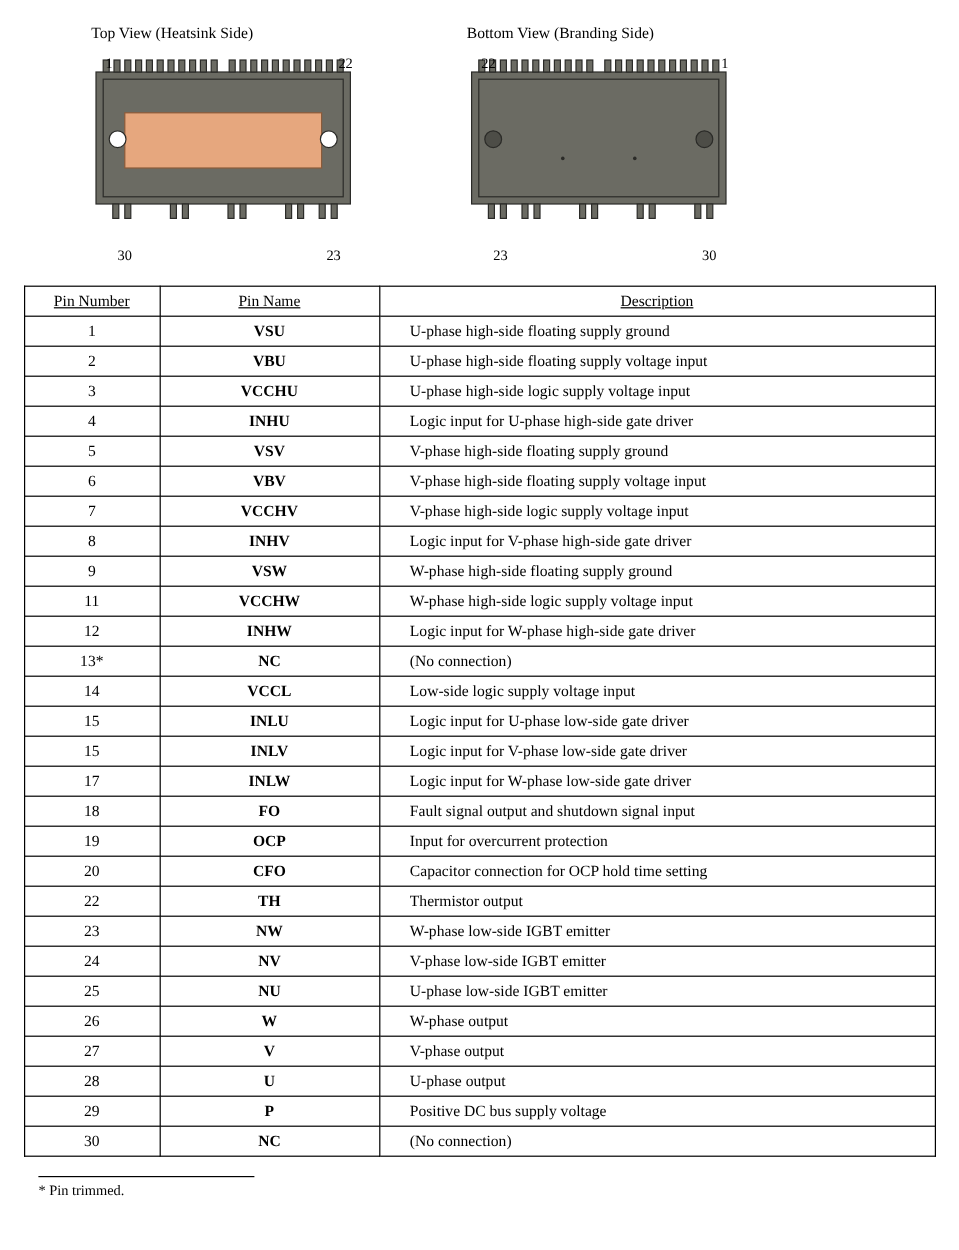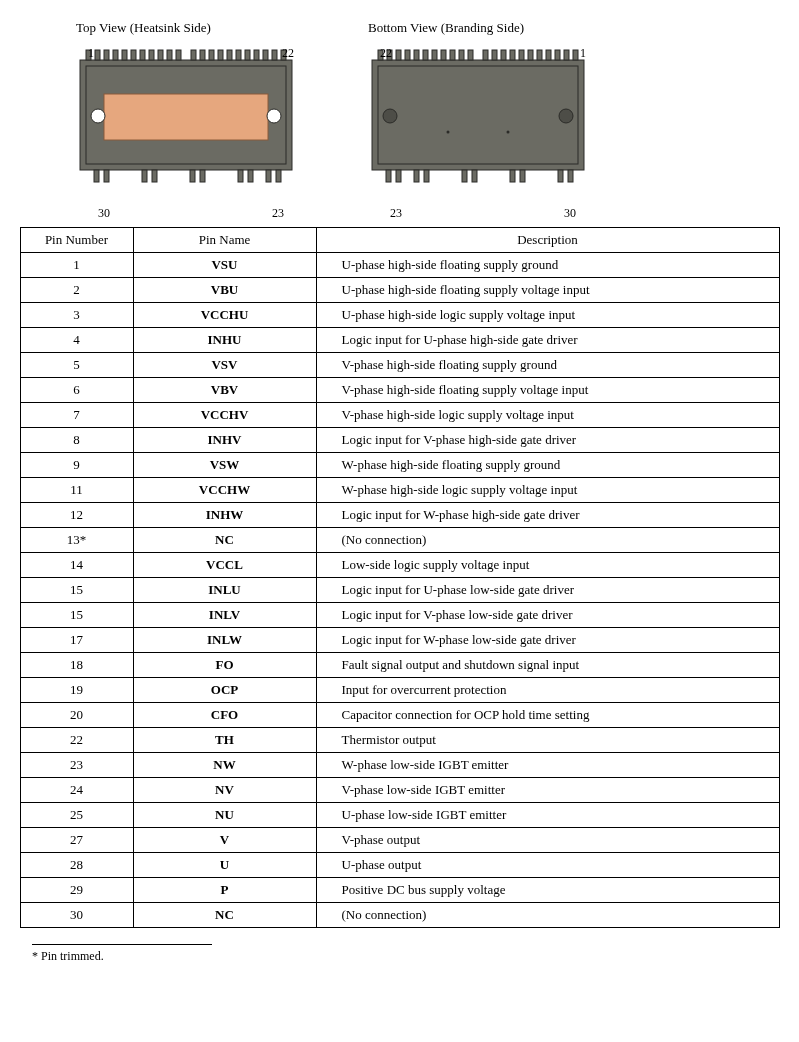--- a/index.html
+++ b/index.html
@@ -7,23 +7,23 @@
     font-size: 13px;
     color: #000;
     margin: 0;
     padding: 20px 16px;
     width: 799px;
     box-sizing: border-box;
     background: #fff;
   }
   .views-row {
     display: flex;
-    gap: 62px;
+    gap: 83px;
     margin-left: 60px;
-    margin-bottom: 6px;
+    margin-bottom: 17px;
   }
   .view-col { width: 230px; }
   .view-title {
     font-size: 13px;
     margin-bottom: 10px;
   }
   .pkg-wrap { position: relative; height: 175px; }
   .pin-label {
     position: absolute;
     font-size: 12px;
@@ -37,20 +37,21 @@
   }
   table.pins th, table.pins td {
     border: 1px solid #000;
     padding: 2px 6px;
     height: 20px;
     vertical-align: middle;
   }
   table.pins th {
     font-weight: normal;
     text-align: center;
+    text-decoration: underline;
   }
   table.pins td.c1 { width: 100px; text-align: center; }
   table.pins td.c2 { width: 170px; text-align: center; font-weight: bold; }
   table.pins td.c3 { text-align: left; padding-left: 25px; }
   hr.note-rule {
     width: 180px;
     margin: 16px 0 4px 16px;
     border: none;
     border-top: 1px solid #000;
   }
@@ -308,20 +309,25 @@
         <td class="c1">24</td>
         <td class="c2">NV</td>
         <td class="c3">V-phase low-side IGBT emitter</td>
       </tr>
       <tr>
         <td class="c1">25</td>
         <td class="c2">NU</td>
         <td class="c3">U-phase low-side IGBT emitter</td>
       </tr>
       <tr>
+        <td class="c1">26</td>
+        <td class="c2">W</td>
+        <td class="c3">W-phase output</td>
+      </tr>
+      <tr>
         <td class="c1">27</td>
         <td class="c2">V</td>
         <td class="c3">V-phase output</td>
       </tr>
       <tr>
         <td class="c1">28</td>
         <td class="c2">U</td>
         <td class="c3">U-phase output</td>
       </tr>
       <tr>

